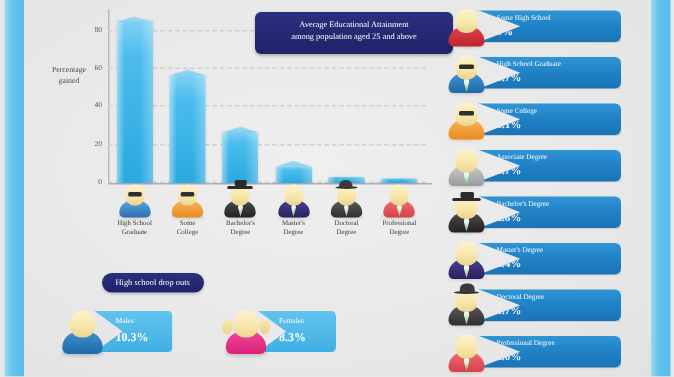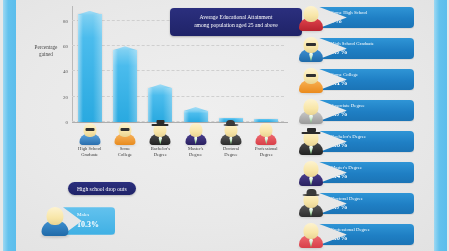--- a/index.html
+++ b/index.html
@@ -373,20 +373,30 @@
   <div class="dropout-title">High school drop outs</div>
   <div class="dropout-pair" id="dropout-pair">
       <div class="dropout-item">
         <div class="big-person">
           <div class="shadow"></div>
           <div class="body" style="background:linear-gradient(to bottom,#3f8fd0,#1f6aa8)"></div>
           <div class="head"></div>
         </div>
         <div class="dropout-label"><span>Males</span><span class="pct">10.3%</span></div>
       </div>
+      <div class="dropout-item">
+        <div class="big-person">
+          <div class="shadow"></div>
+          <div class="pig-l"></div>
+          <div class="pig-r"></div>
+          <div class="body" style="background:linear-gradient(to bottom,#f0489a,#d91f7a)"></div>
+          <div class="head"></div>
+        </div>
+        <div class="dropout-label"><span>Females</span><span class="pct">8.3%</span></div>
+      </div>
     </div>
 </div>
 
 <div class="sidebar" id="sidebar">
     <div class="side-item">
       <div class="side-person">
         <div class="shadow"></div>
         <div class="body" style="background:linear-gradient(to bottom,#e0434d,#b8242f)"></div>
         <div class="head"></div>
       </div>

